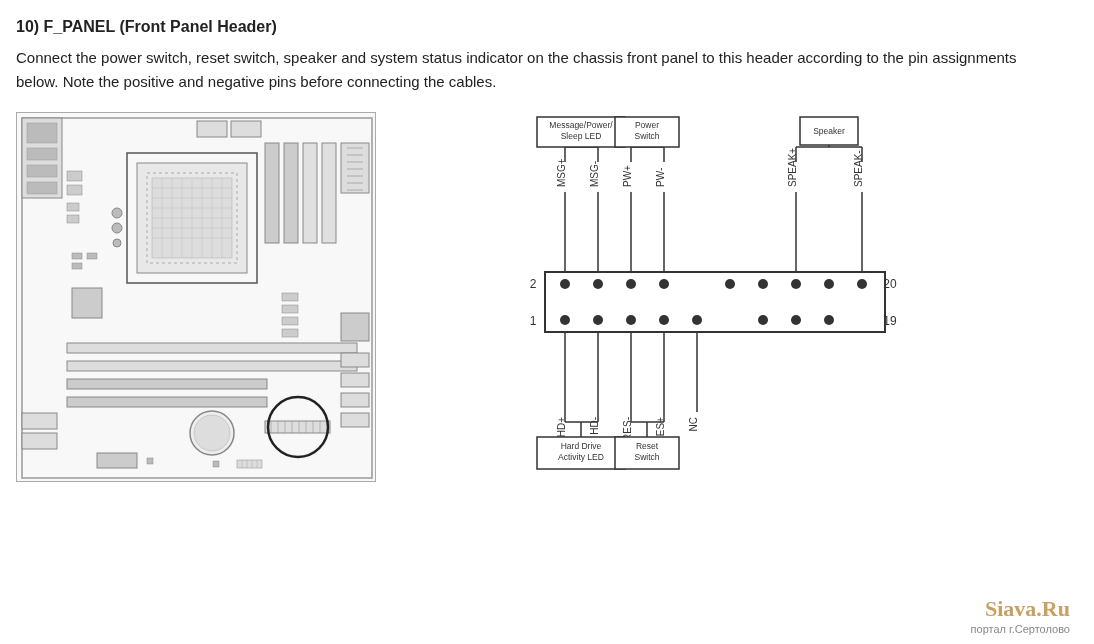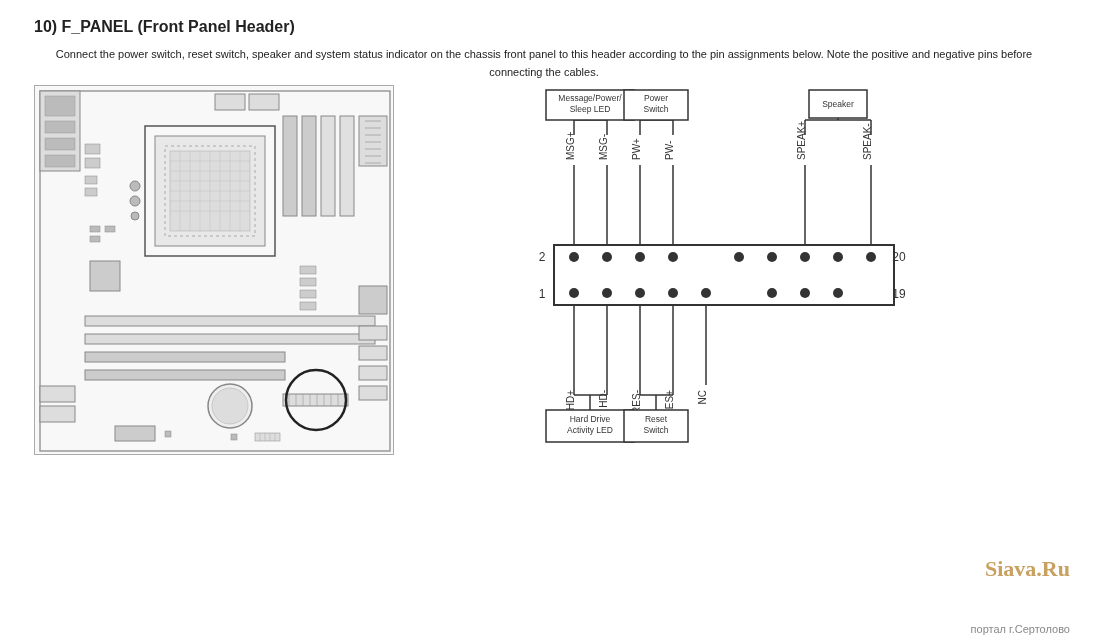--- a/index.html
+++ b/index.html
@@ -7,33 +7,32 @@
       width: 1094px;
       height: 644px;
       background: #fff;
       font-family: Arial, sans-serif;
       font-size: 14px;
       color: #222;
       overflow: hidden;
       position: relative;
     }
     .page-content {
-      padding: 18px 30px 10px 34px;
+      padding: 18px 30px 10px 16px;
     }
     .section-title {
       font-size: 16px;
       font-weight: bold;
       margin-bottom: 10px;
     }
     .description {
-      font-size: 11px;
+      font-size: 15px;
       line-height: 1.6;
-      margin-bottom: 4px;
+      margin-bottom: 18px;
       max-width: 1020px;
-      text-align: center;
     }
     .main-area {
       display: flex;
       flex-direction: row;
       gap: 30px;
       align-items: flex-start;
     }
     
     .motherboard-box {
       width: 360px;
@@ -64,21 +63,20 @@
       font-size: 22px;
       font-weight: bold;
       font-family: Georgia, serif;
       line-height: 1.2;
     }
     .watermark-sub {
       font-size: 11px;
       color: #888;
       font-family: Arial, sans-serif;
       font-weight: normal;
-      margin-top: 40px;
     }
   </style>
 </head>
 <body>
 
 <div class="page-content">
   <div class="section-title">
     <span>10)</span>
     <span>F_PANEL (Front Panel Header)</span>
   </div>

